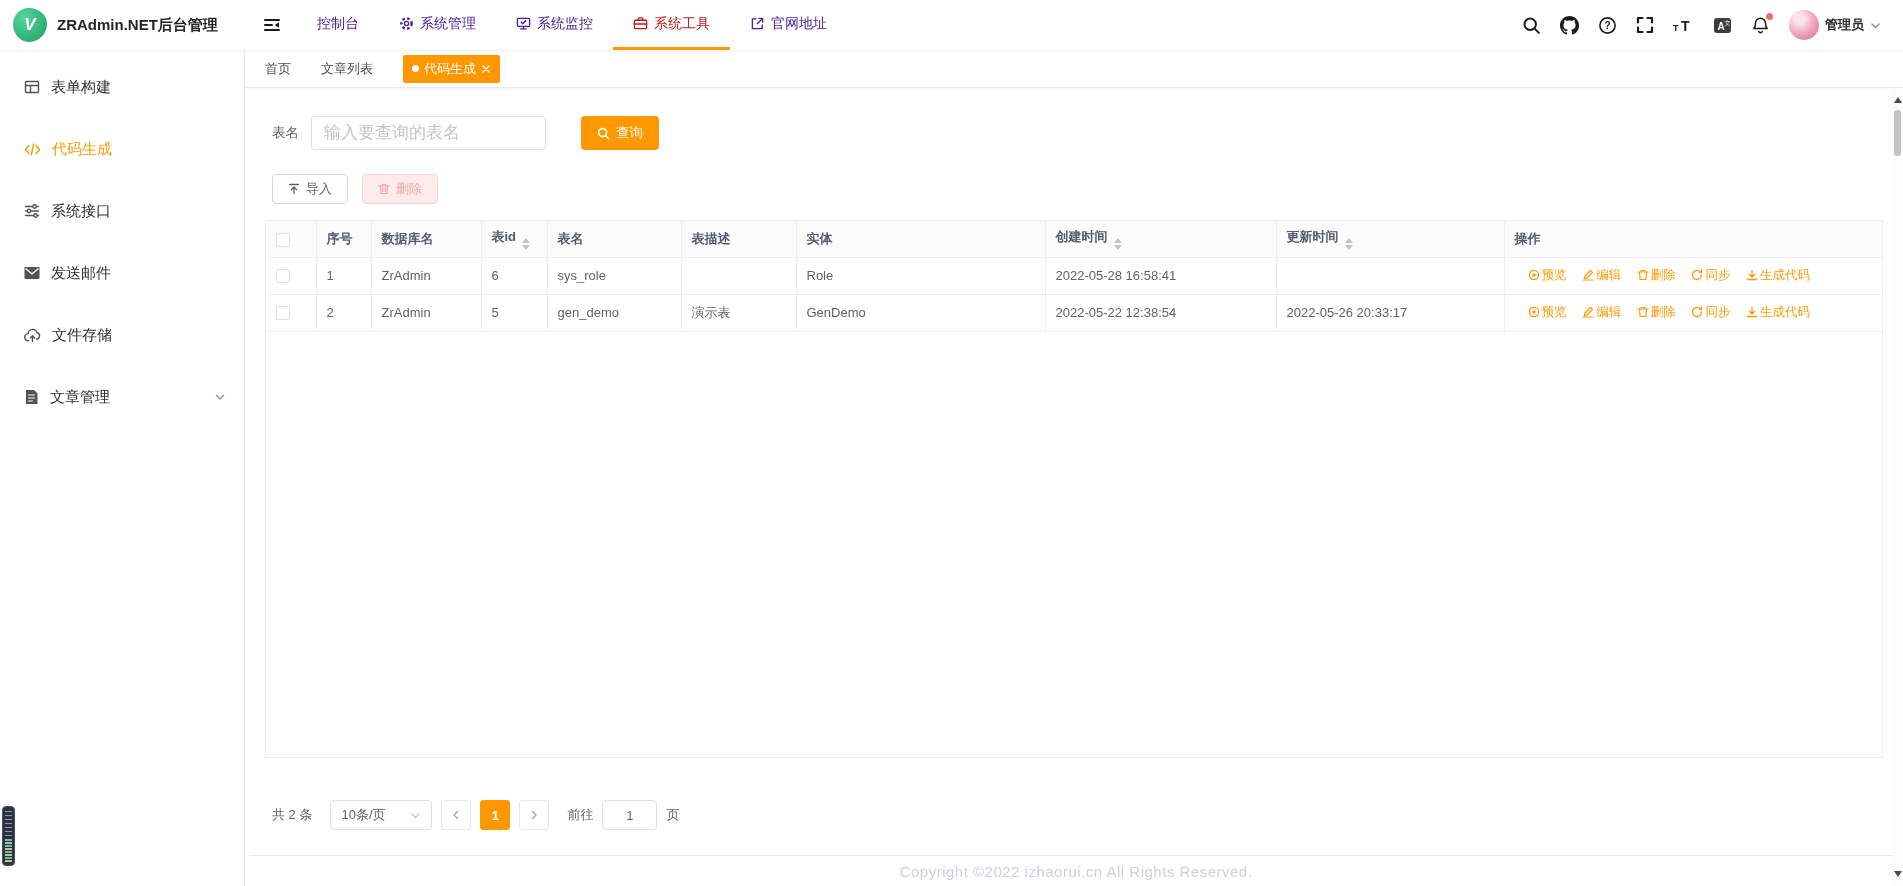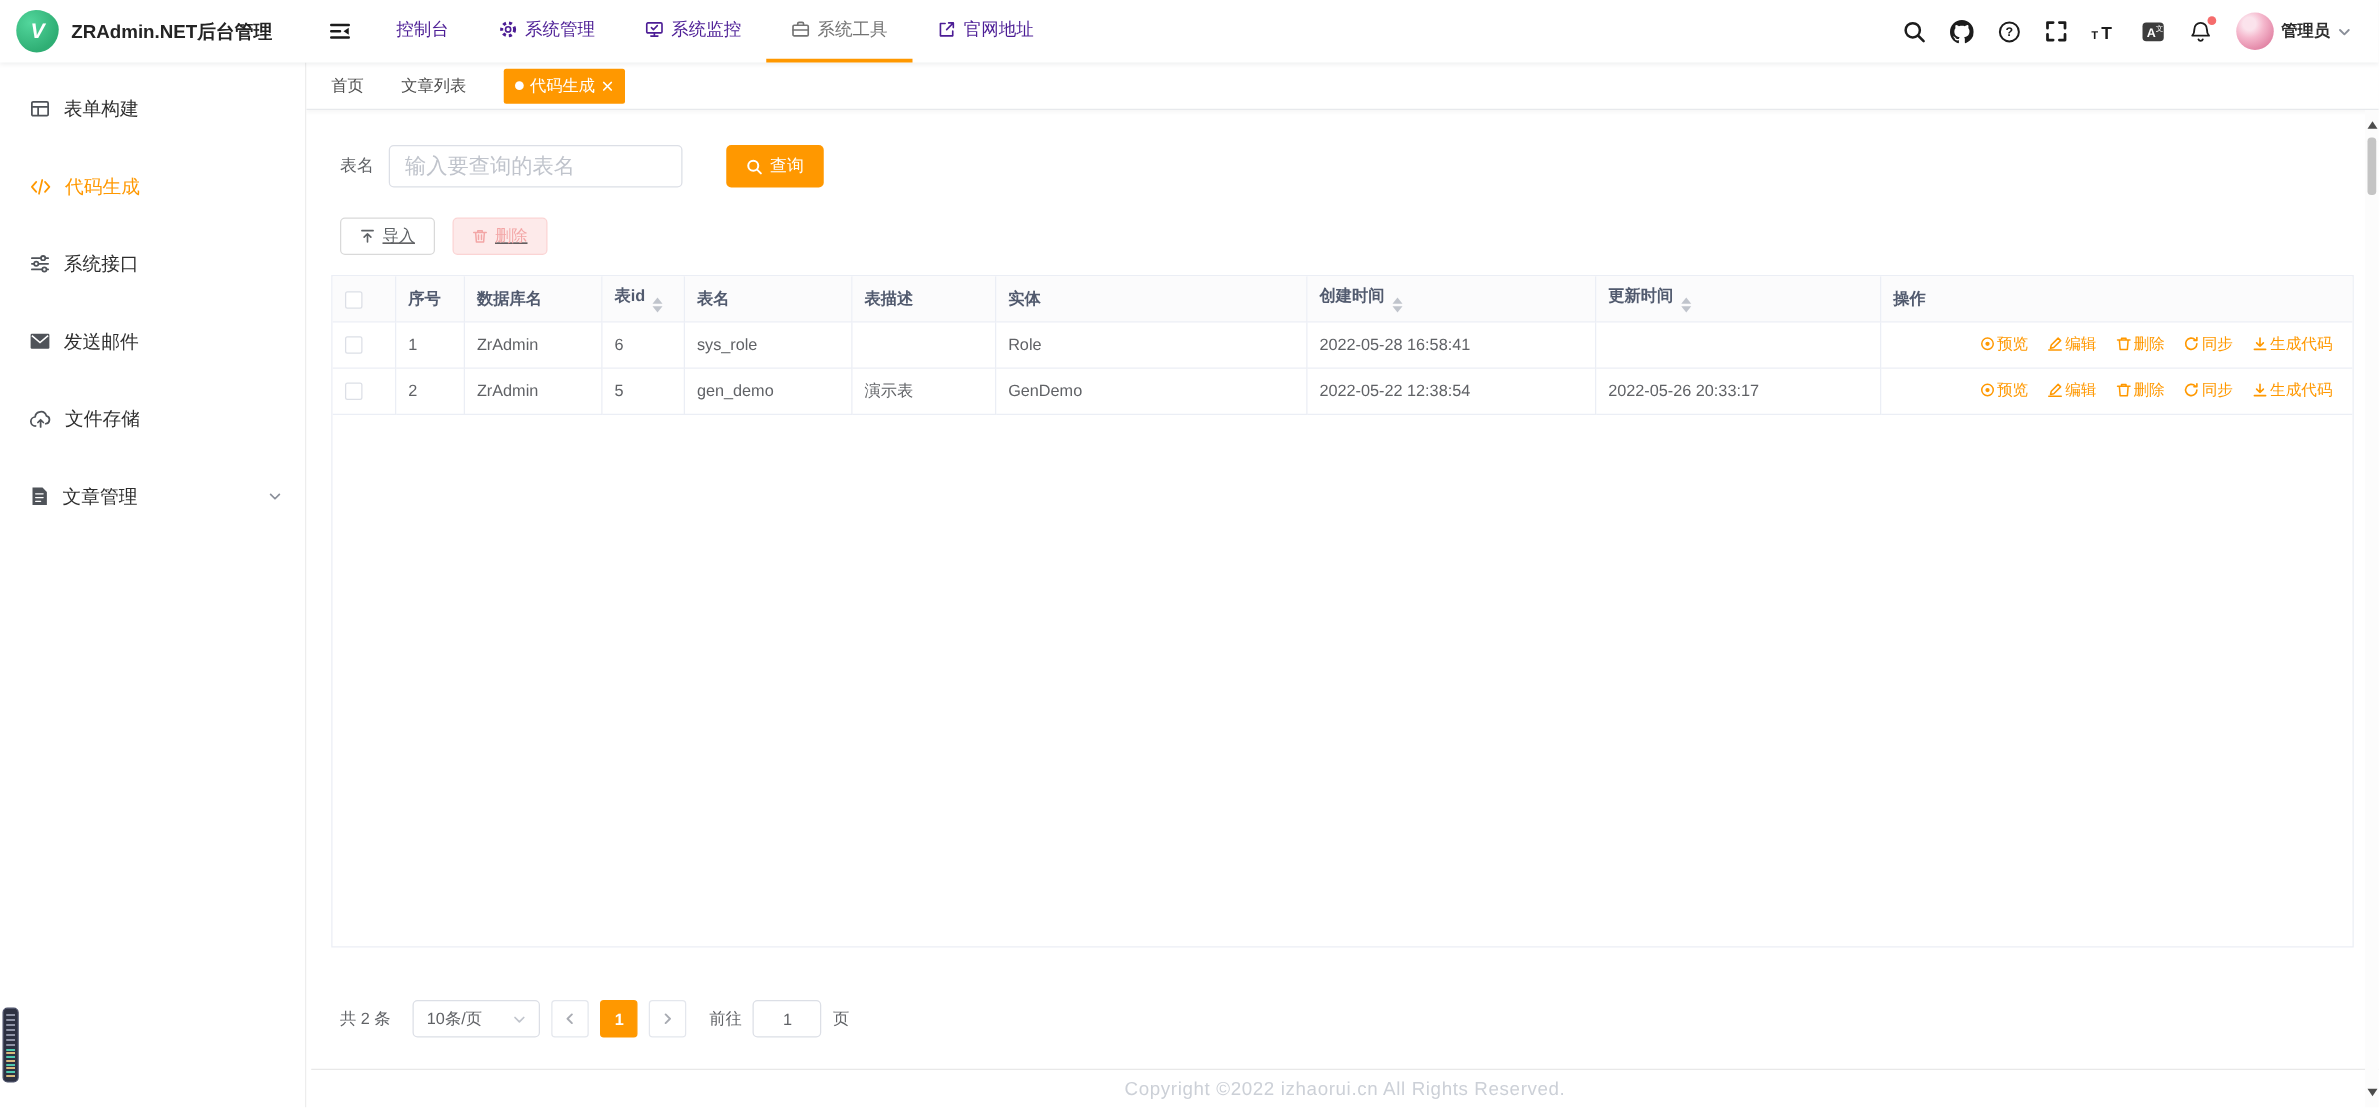--- a/index.html
+++ b/index.html
@@ -13,21 +13,21 @@
   .logo-area { width:245px; flex:none; display:flex; align-items:center; gap:10px; padding-left:13px; }
   .logo-blob { width:34px; height:34px; flex:none; color:#fff; font-weight:bold; font-size:17px; font-style:italic;
                display:flex; align-items:center; justify-content:center;
                background:radial-gradient(circle at 32% 30%, #52d69c, #2fae74 70%);
                border-radius:46% 54% 52% 48% / 48% 46% 54% 52%; }
   .app-title { font-size:15px; font-weight:bold; color:#242424; white-space:nowrap; }
   .collapse-btn { padding:0 16px 0 18px; height:100%; display:flex; align-items:center; cursor:pointer; color:#1b1b1b; }
   .topnav { display:flex; align-items:stretch; height:100%; }
   .nav-item { display:flex; align-items:center; gap:6px; padding:0 20px; font-size:14px; color:#4c1d95;
               cursor:pointer; border-bottom:3px solid transparent; }
-  .nav-item.active { color:#737373; border-bottom-color:#ff9800; }
+  .nav-item.active { color:#b91c1c; border-bottom-color:#ff9800; }
   .topbar-right { margin-left:auto; display:flex; align-items:center; gap:19px; padding-right:22px; }
   .icon-btn { color:#1c1c1c; cursor:pointer; position:relative; display:flex; align-items:center; }
   .badge-dot { position:absolute; top:-3px; right:-3px; width:7px; height:7px; border-radius:50%; background:#f56c6c; }
   .user-area { display:flex; align-items:center; gap:6px; cursor:pointer; }
   .avatar { width:30px; height:30px; border-radius:50%;
             background:radial-gradient(circle at 35% 30%, #fbe3ec 0 18%, #f5b8cd 40%, #e387a7 75%, #c9688c); }
   .user-name { font-size:13px; font-weight:bold; color:#2b2b2b; }
 
   
   .tabbar { position:absolute; top:50px; left:245px; right:0; height:38px; background:#fff;
@@ -61,41 +61,41 @@
 
   .search-row { display:flex; align-items:center; margin:28px 0 0 27px; }
   .search-label { font-size:13.5px; color:#606266; margin-right:12px; }
   .search-input { width:235px; height:34px; border:1px solid #dcdfe6; border-radius:4px; padding:0 12px;
                   font-size:17px; color:#606266; outline:none; font-family:inherit; background:#fff; }
   .search-input::placeholder { color:#c0c4cc; }
   .query-btn { margin-left:35px; height:34px; padding:0 16px; background:#ff9800; color:#fff; border:none;
                border-radius:4px; font-size:13.5px; display:inline-flex; align-items:center; gap:6px;
                cursor:pointer; font-family:inherit; }
 
-  .toolbar-row { margin:24px 0 0 27px; display:flex; gap:14px;text-decoration:underline; }
+  .toolbar-row { margin:24px 0 0 27px; display:flex; gap:14px; }
   .btn { height:30px; padding:0 15px; border-radius:4px; font-size:13px; display:inline-flex;
          align-items:center; gap:6px; font-family:inherit; }
   .btn-import { background:#fff; border:1px solid #d9d9d9; color:#5e6266; cursor:pointer; }
   .btn-delete { background:#fdeaea; border:1px solid #fbd4d4; color:#f3a6a6; cursor:not-allowed; }
 
   .table-card { margin:16px 20px 0; border:1px solid #ebeef5; height:538px; overflow:hidden; background:#fff; }
   table { width:100%; border-collapse:collapse; table-layout:fixed; }
   th,td { border-right:1px solid #ebeef5; border-bottom:1px solid #ebeef5; font-size:13px; color:#606266;
           height:37px; padding:0 10px; text-align:left; font-weight:normal; white-space:nowrap; overflow:hidden; }
   th:last-child, td:last-child { border-right:none; }
   th { color:#515a6e; font-weight:bold; background:#fbfbfc; height:36px; }
   .center { text-align:left; }
   .sort-carets { display:inline-flex; flex-direction:column; gap:2px; margin-left:6px; vertical-align:-2px; }
   .caret-up { width:0; height:0; border-left:4px solid transparent; border-right:4px solid transparent;
               border-bottom:5px solid #c0c4cc; }
   .caret-down { width:0; height:0; border-left:4px solid transparent; border-right:4px solid transparent;
                 border-top:5px solid #c0c4cc; }
   .checkbox { width:14px; height:14px; border:1px solid #dcdfe6; border-radius:2px; background:#fff;
               display:inline-block; vertical-align:middle; cursor:pointer; }
-  .actions { text-align:right;padding-left:17px; }
+  .actions { text-align:left;padding-left:17px; }
   .action-link { color:#ff9800; display:inline-flex; align-items:center; gap:2px; margin:0 6px;
                  cursor:pointer; font-size:12.5px; }
 
   .pagination { display:flex; align-items:center; margin:42px 0 0 27px; font-size:13px; color:#606266; }
   .pg-size-select { width:102px; height:30px; border:1px solid #dcdfe6; border-radius:4px; display:flex;
                     align-items:center; justify-content:space-between; padding:0 10px; margin-left:18px;
                     color:#606266; cursor:pointer; background:#fff; }
   .pg-btn { width:30px; height:30px; border:1px solid #e4e7ed; background:#fff; border-radius:3px;
             display:flex; align-items:center; justify-content:center; color:#a8abb2; margin-left:9px; cursor:pointer; }
   .pg-page { background:#ff9800; border-color:#ff9800; color:#fff; font-weight:bold; font-size:13px; }

